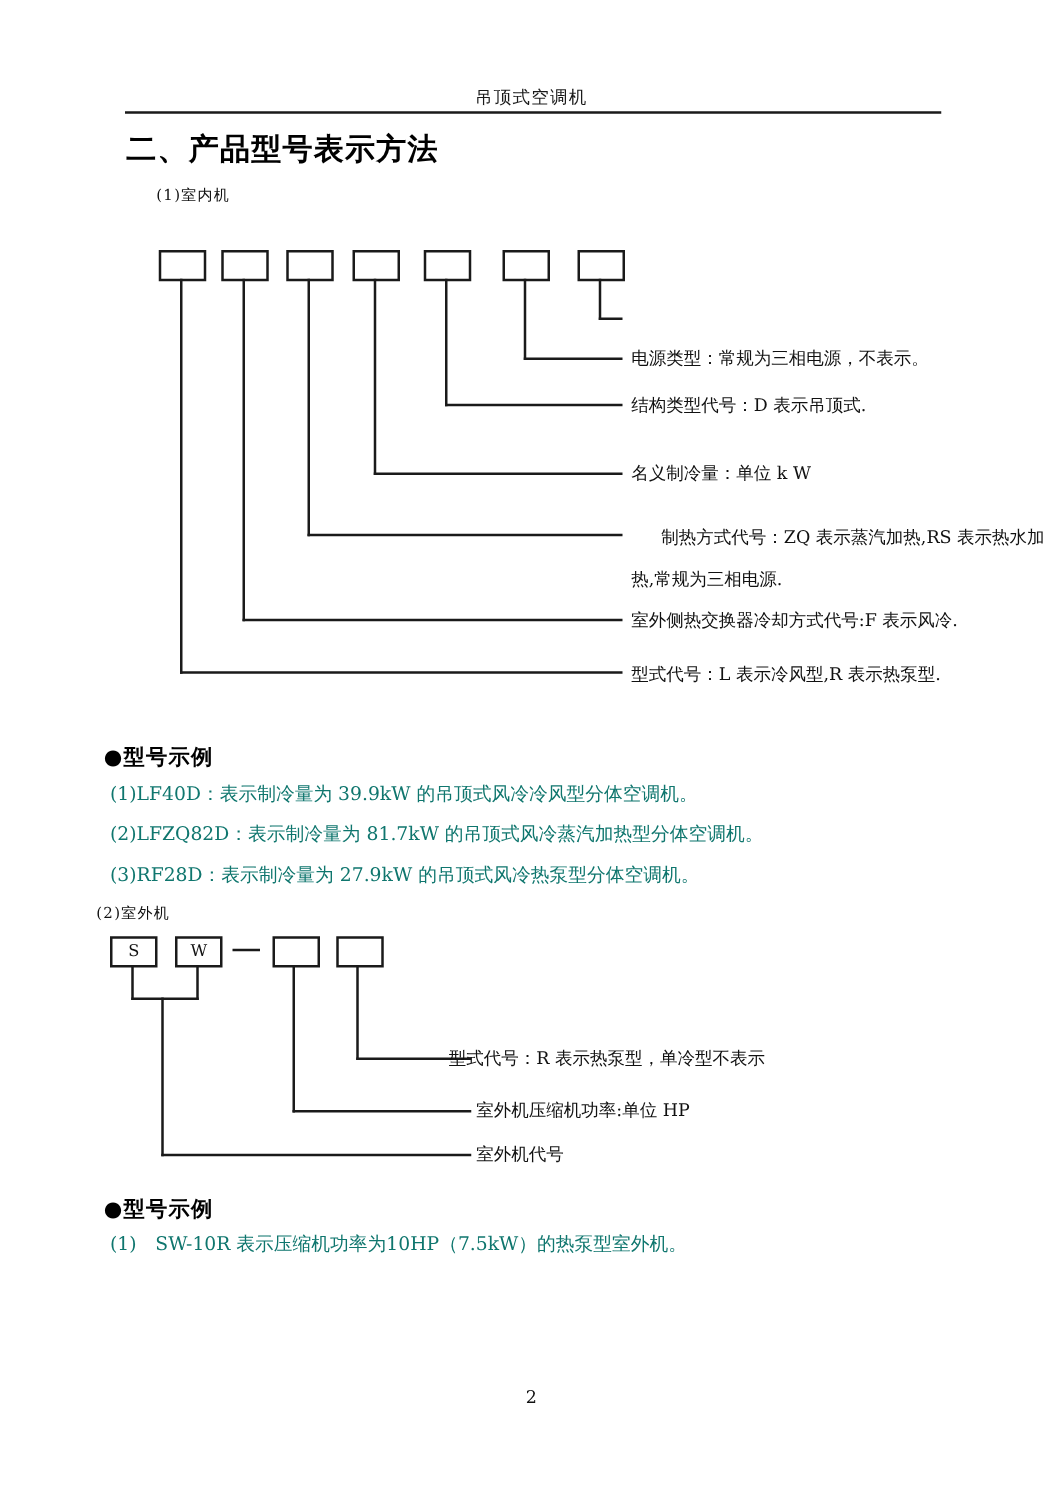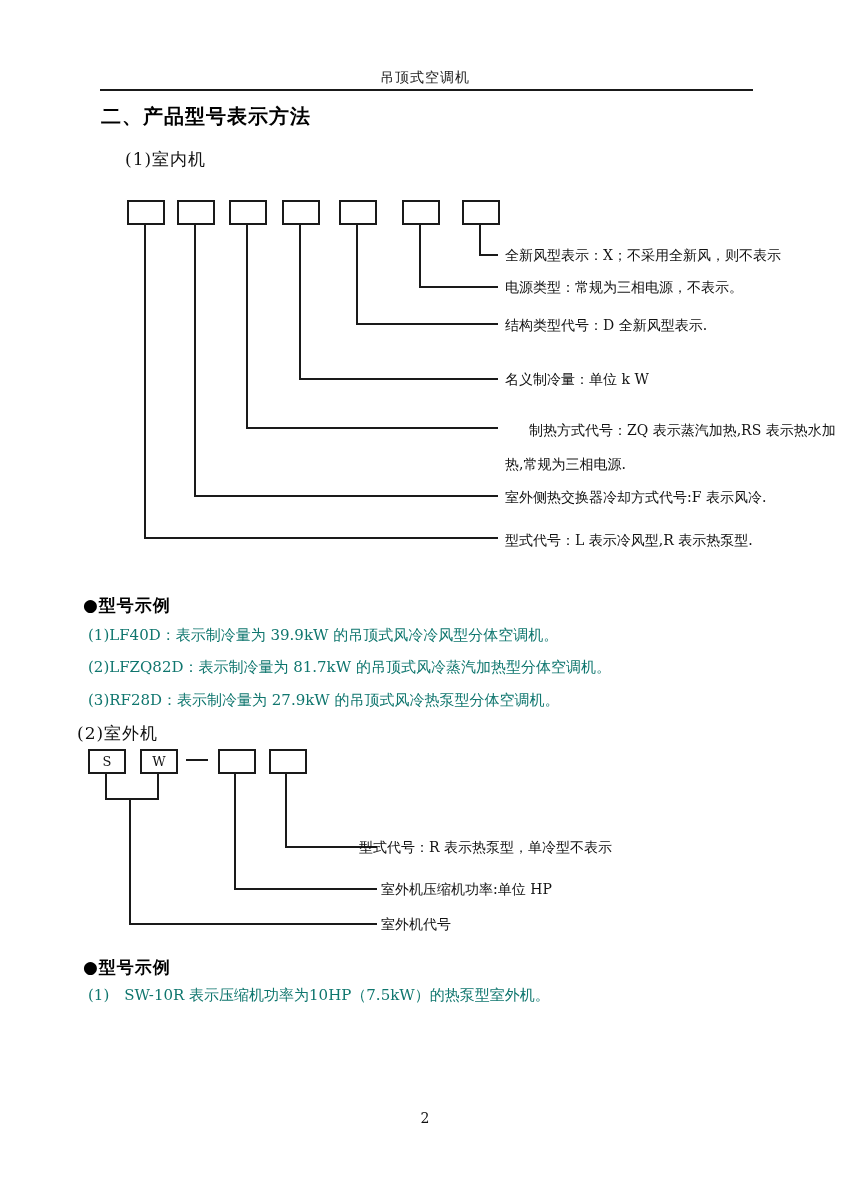--- a/index.html
+++ b/index.html
@@ -14,24 +14,24 @@
   .doc-header{
     position:absolute;top:69px;left:0;width:850px;
     text-align:center;font-size:14px;letter-spacing:1px;color:#1a1a1a;
   }
   .header-rule{
     position:absolute;top:89px;left:100px;width:653px;height:2px;
     background:#1a1a1a;
   }
   .doc-title{
     position:absolute;top:103px;left:101px;
-    font-size:20px;font-weight:bold;letter-spacing:1px;color:#000;
+    font-size:24px;font-weight:bold;letter-spacing:1px;color:#000;
   }
   .section-heading{
-    position:absolute;font-size:17px;color:#111;letter-spacing:1px;
+    position:absolute;font-size:12px;color:#111;letter-spacing:1px;
   }
   .examples-heading{
     position:absolute;font-size:17px;font-weight:bold;color:#000;letter-spacing:1px;
   }
   .example-line{
     position:absolute;font-size:15px;color:#0f766e;white-space:nowrap;
   }
   .code-box{
     position:absolute;width:34px;height:21px;
     border:2px solid #1a1a1a;background:#fff;
@@ -82,23 +82,22 @@
 
   <div class="vline" style="left:246px;top:223px;height:206px;"></div>
   <div class="hline" style="left:246px;top:427px;width:252px;"></div>
 
   <div class="vline" style="left:194px;top:223px;height:274px;"></div>
   <div class="hline" style="left:194px;top:495px;width:304px;"></div>
 
   <div class="vline" style="left:144px;top:223px;height:316px;"></div>
   <div class="hline" style="left:144px;top:537px;width:354px;"></div>
 
-  <div class="diagram-label" style="top:245px;left:505px;">全新风型表示：X；不采用全新风，则不表示</div>
   <div class="diagram-label" style="top:277px;left:505px;">电源类型：常规为三相电源，不表示。</div>
-  <div class="diagram-label" style="top:315px;left:505px;">结构类型代号：D 全新风型表示.</div>
+  <div class="diagram-label" style="top:315px;left:505px;">结构类型代号：D 表示吊顶式.</div>
   <div class="diagram-label" style="top:369px;left:505px;">名义制冷量：单位 k W</div>
   <div class="diagram-label" style="top:420px;left:505px;margin-left:24px;">制热方式代号：ZQ 表示蒸汽加热,RS 表示热水加</div>
   <div class="diagram-label" style="top:454px;left:505px;">热,常规为三相电源.</div>
   <div class="diagram-label" style="top:530px;left:505px;">型式代号：L 表示冷风型,R 表示热泵型.</div>
   <div class="diagram-label" style="top:487px;left:505px;">室外侧热交换器冷却方式代号:F 表示风冷.</div>
 
   <div class="examples-heading" style="top:594px;left:83px;">●型号示例</div>
   <div class="example-line" style="top:626px;left:88px;">(1)LF40D：表示制冷量为 39.9kW 的吊顶式风冷冷风型分体空调机。</div>
   <div class="example-line" style="top:658px;left:88px;">(2)LFZQ82D：表示制冷量为 81.7kW 的吊顶式风冷蒸汽加热型分体空调机。</div>
   <div class="example-line" style="top:691px;left:88px;">(3)RF28D：表示制冷量为 27.9kW 的吊顶式风冷热泵型分体空调机。</div>

